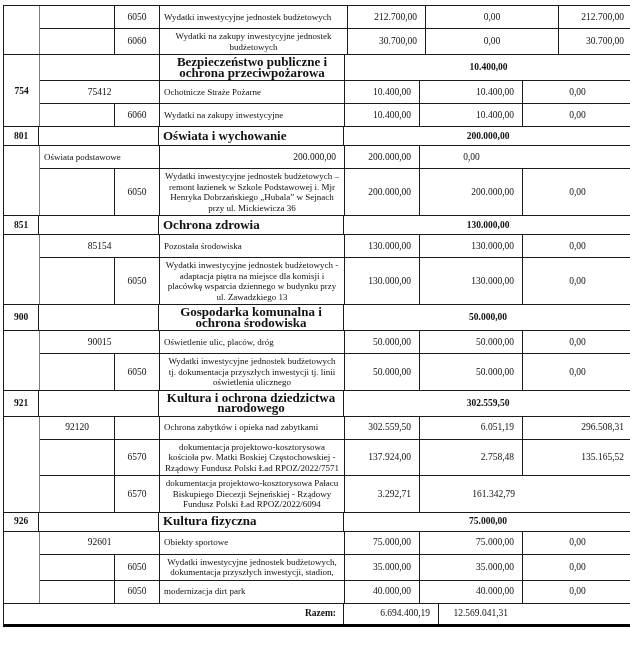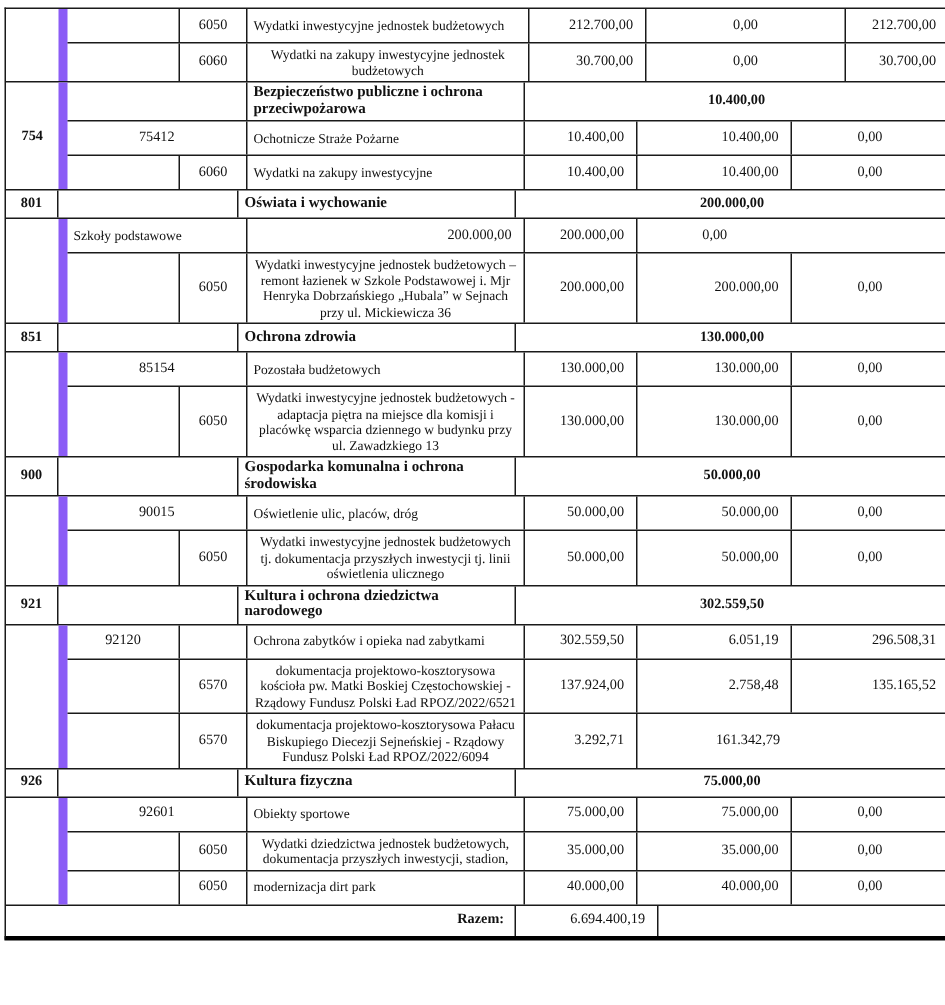--- a/index.html
+++ b/index.html
@@ -4,39 +4,39 @@
 <style>
   html,body{margin:0;padding:0;background:#fff;}
   .page{position:relative;width:630px;height:670px;background:#fff;
         font-family:"Liberation Serif","DejaVu Serif",serif;color:#111;}
   .btable{position:absolute;left:3px;top:5px;width:630px;
           border:1px solid #1a1a1a;border-bottom:3px solid #000;box-sizing:border-box;}
   .row{display:grid;border-bottom:1px solid #1a1a1a;min-height:22px;}
   .row:last-child{border-bottom:1px solid #1a1a1a;}
   .btable > .row:last-child, .btable > .group:last-child{border-bottom:none;}
   .group{display:flex;border-bottom:1px solid #1a1a1a;}
-  .group .gc1{width:35px;flex:0 0 35px;border-right:6px solid #8b5cf6;
+  .group .gc1{width:35px;flex:0 0 35px;border-right:1px solid #8b5cf6;
               display:flex;align-items:center;justify-content:center;font-weight:bold;font-size:9.5px;}
   .group .grow{flex:1;display:flex;flex-direction:column;}
   .group .row:last-child{border-bottom:none;}
   .group .row{flex:1 0 auto;}
   
   .g-top{grid-template-columns:75px 45px 188px 78px 133px 1fr;}
   .g-std{grid-template-columns:75px 45px 185px 75px 103px 1fr;}
   .g-roz{grid-template-columns:120px 185px 75px 103px 1fr;}
   .g-sec{grid-template-columns:120px 185px 1fr;}          
   .f-sec{grid-template-columns:35px 120px 185px 1fr;}     
   .f-razem{grid-template-columns:340px 95px 77px 1fr;min-height:20px;}
   .cell{border-right:1px solid #1a1a1a;display:flex;align-items:center;
         font-size:9.5px;line-height:10.5px;box-sizing:border-box;padding:1px 3px;}
   .cell.last{border-right:none;}
   .code{justify-content:center;}
   .dzial{justify-content:center;font-weight:bold;}
   .desc{font-size:9px;padding:2px 4px;text-align:center;}
-  .secname{font-size:10px;font-weight:bold;padding:2px 4px;}
+  .secname{font-size:13px;font-weight:bold;padding:2px 4px;text-align:center;}
   .sectotal{justify-content:center;font-weight:bold;}
   .val{justify-content:flex-end;padding-right:8px;}
   .val.zero{justify-content:center;padding-right:3px;}
   .razem-label{justify-content:flex-end;font-weight:bold;padding-right:7px;}
   .sec1{min-height:18px;}
 </style>
 </head>
 <body>
 
 <div class="page">
@@ -93,21 +93,21 @@
     <div class="row f-sec sec1">
       <div class="cell dzial">801</div>
       <div class="cell"></div>
       <div class="cell secname">Oświata i wychowanie</div>
       <div class="cell sectotal last">200.000,00</div>
     </div>
     <div class="group">
       <div class="gc1"></div>
       <div class="grow">
         <div class="row g-roz">
-          <div class="cell desc">Szkoły podstawowe</div>
+          <div class="cell desc">Oświata podstawowe</div>
           <div class="cell val">200.000,00</div>
           <div class="cell val">200.000,00</div>
           <div class="cell val last zero">0,00</div>
         </div>
         <div class="row g-std">
           <div class="cell"></div>
           <div class="cell code">6050</div>
           <div class="cell desc">Wydatki inwestycyjne jednostek budżetowych – remont łazienek w Szkole Podstawowej i. Mjr Henryka Dobrzańskiego „Hubala” w Sejnach przy ul. Mickiewicza 36</div>
           <div class="cell val">200.000,00</div>
           <div class="cell val">200.000,00</div>
@@ -120,21 +120,21 @@
       <div class="cell dzial">851</div>
       <div class="cell"></div>
       <div class="cell secname">Ochrona zdrowia</div>
       <div class="cell sectotal last">130.000,00</div>
     </div>
     <div class="group">
       <div class="gc1"></div>
       <div class="grow">
         <div class="row g-roz">
           <div class="cell code">85154</div>
-          <div class="cell desc">Pozostała budżetowych</div>
+          <div class="cell desc">Pozostała środowiska</div>
           <div class="cell val">130.000,00</div>
           <div class="cell val">130.000,00</div>
           <div class="cell val last zero">0,00</div>
         </div>
         <div class="row g-std">
           <div class="cell"></div>
           <div class="cell code">6050</div>
           <div class="cell desc">Wydatki inwestycyjne jednostek budżetowych - adaptacja piętra na  miejsce dla komisji i placówkę wsparcia dziennego w budynku przy ul. Zawadzkiego 13</div>
           <div class="cell val">130.000,00</div>
           <div class="cell val">130.000,00</div>
@@ -183,21 +183,21 @@
           <div class="cell code">92120</div>
           <div class="cell"></div>
           <div class="cell desc">Ochrona zabytków i opieka nad zabytkami</div>
           <div class="cell val">302.559,50</div>
           <div class="cell val">6.051,19</div>
           <div class="cell val last">296.508,31</div>
         </div>
         <div class="row g-std">
           <div class="cell"></div>
           <div class="cell code">6570</div>
-          <div class="cell desc">dokumentacja projektowo-kosztorysowa kościoła pw. Matki Boskiej Częstochowskiej   - Rządowy Fundusz Polski Ład RPOZ/2022/6521</div>
+          <div class="cell desc">dokumentacja projektowo-kosztorysowa kościoła pw. Matki Boskiej Częstochowskiej   - Rządowy Fundusz Polski Ład RPOZ/2022/7571</div>
           <div class="cell val">137.924,00</div>
           <div class="cell val">2.758,48</div>
           <div class="cell val last">135.165,52</div>
         </div>
         <div class="row g-std">
           <div class="cell"></div>
           <div class="cell code">6570</div>
           <div class="cell desc">dokumentacja projektowo-kosztorysowa Pałacu Biskupiego Diecezji Sejneńskiej  - Rządowy Fundusz Polski Ład RPOZ/2022/6094</div>
           <div class="cell val">3.292,71</div>
           <div class="cell val last">161.342,79</div>
@@ -217,35 +217,36 @@
         <div class="row g-roz">
           <div class="cell code">92601</div>
           <div class="cell desc">Obiekty sportowe</div>
           <div class="cell val">75.000,00</div>
           <div class="cell val">75.000,00</div>
           <div class="cell val last zero">0,00</div>
         </div>
         <div class="row g-std">
           <div class="cell"></div>
           <div class="cell code">6050</div>
-          <div class="cell desc">Wydatki dziedzictwa jednostek budżetowych, dokumentacja przyszłych inwestycji, stadion,</div>
+          <div class="cell desc">Wydatki inwestycyjne jednostek budżetowych, dokumentacja przyszłych inwestycji, stadion,</div>
           <div class="cell val">35.000,00</div>
           <div class="cell val">35.000,00</div>
           <div class="cell val last zero">0,00</div>
         </div>
         <div class="row g-std">
           <div class="cell"></div>
           <div class="cell code">6050</div>
           <div class="cell desc">modernizacja dirt park</div>
           <div class="cell val">40.000,00</div>
           <div class="cell val">40.000,00</div>
           <div class="cell val last zero">0,00</div>
         </div>
       </div>
     </div>
 
     <div class="row f-razem">
       <div class="cell razem-label">Razem:</div>
       <div class="cell val">6.694.400,19</div>
+      <div class="cell val last">12.569.041,31</div>
     </div>
 
   </div>
 </div>
 
 </body></html>

